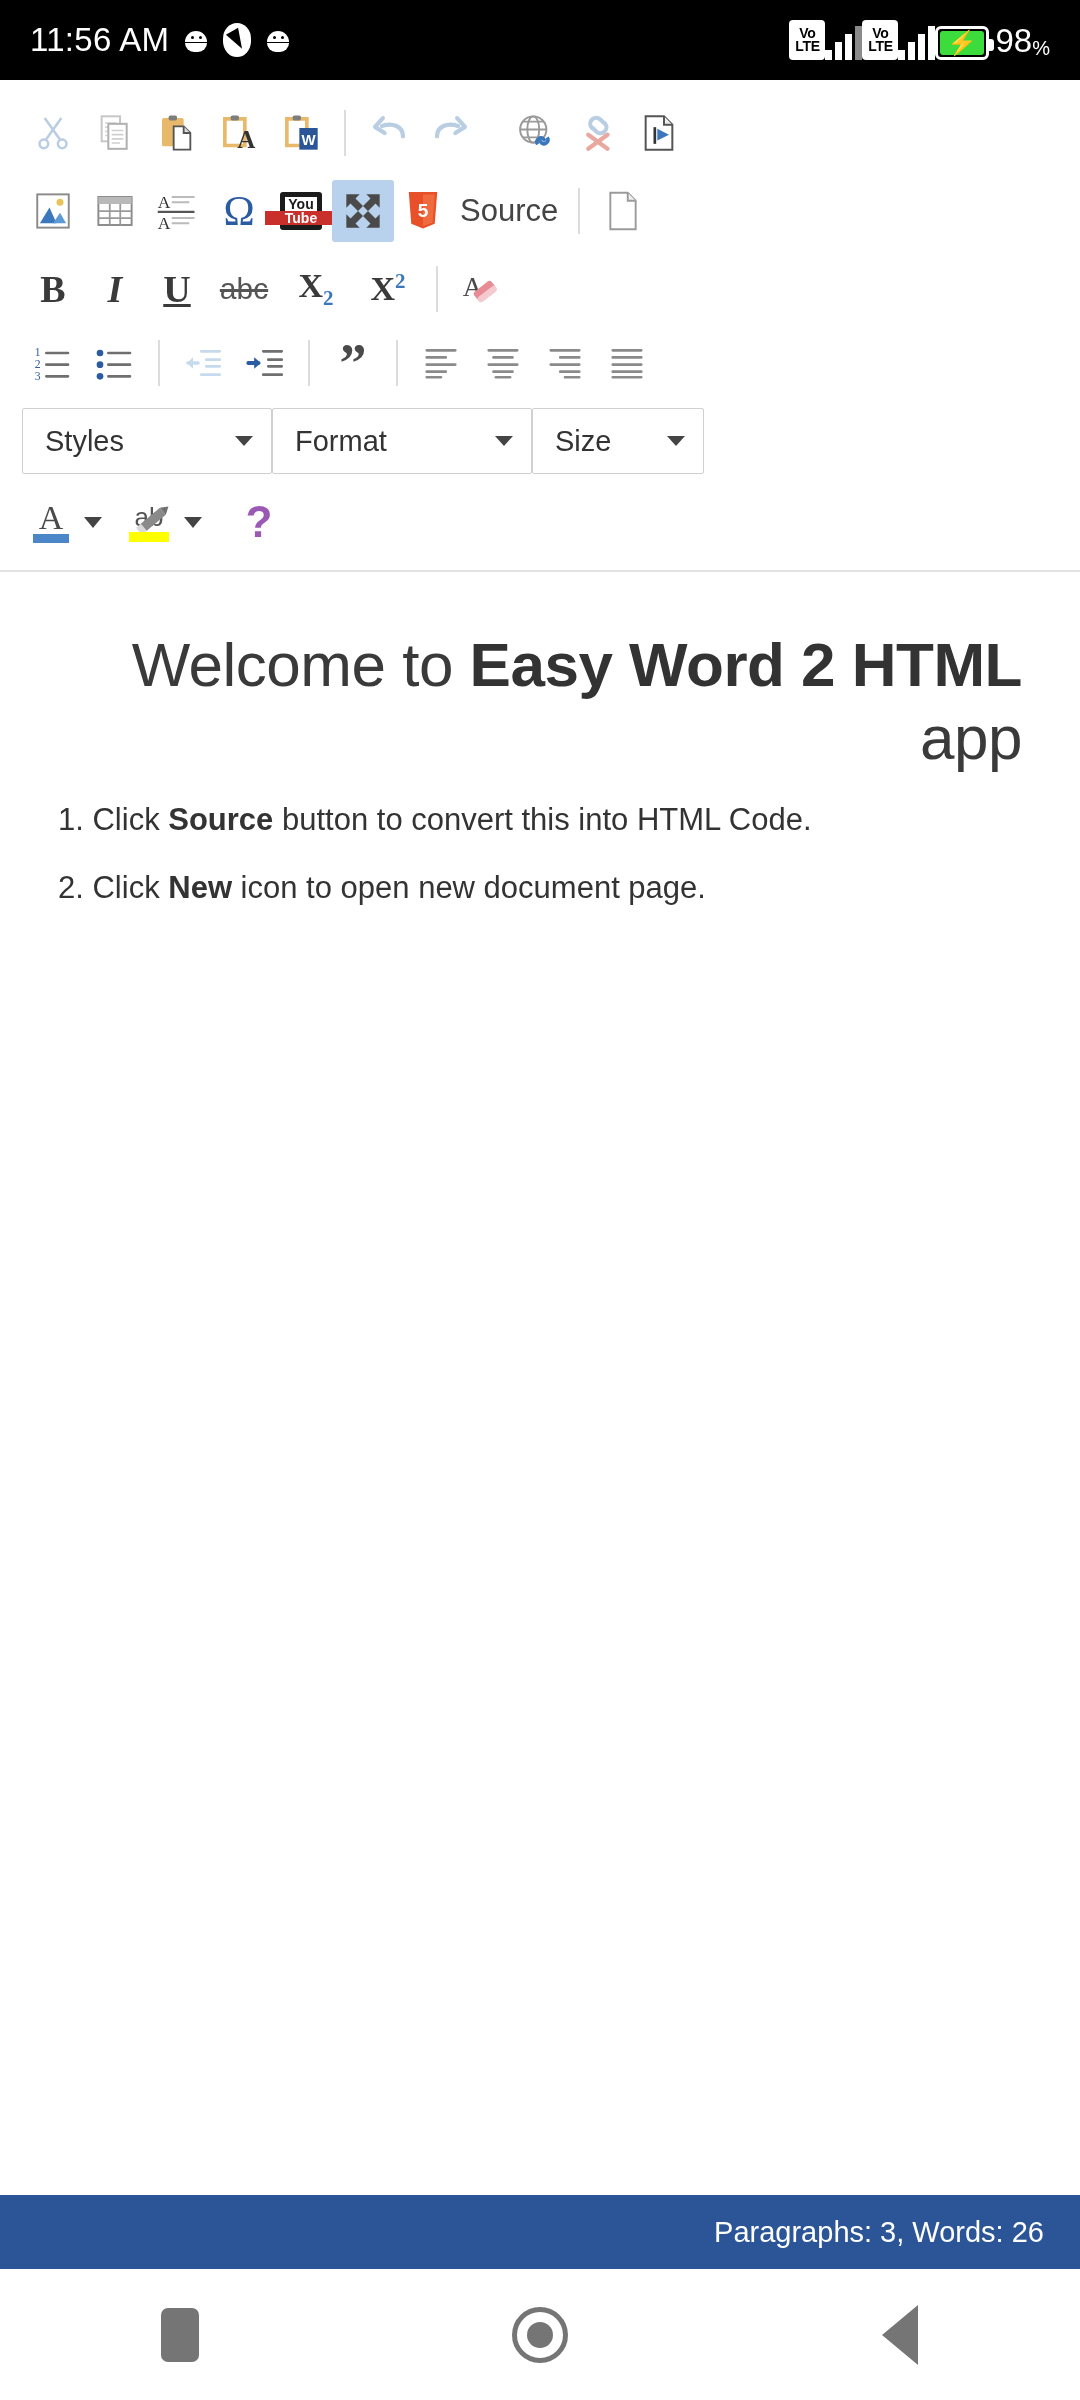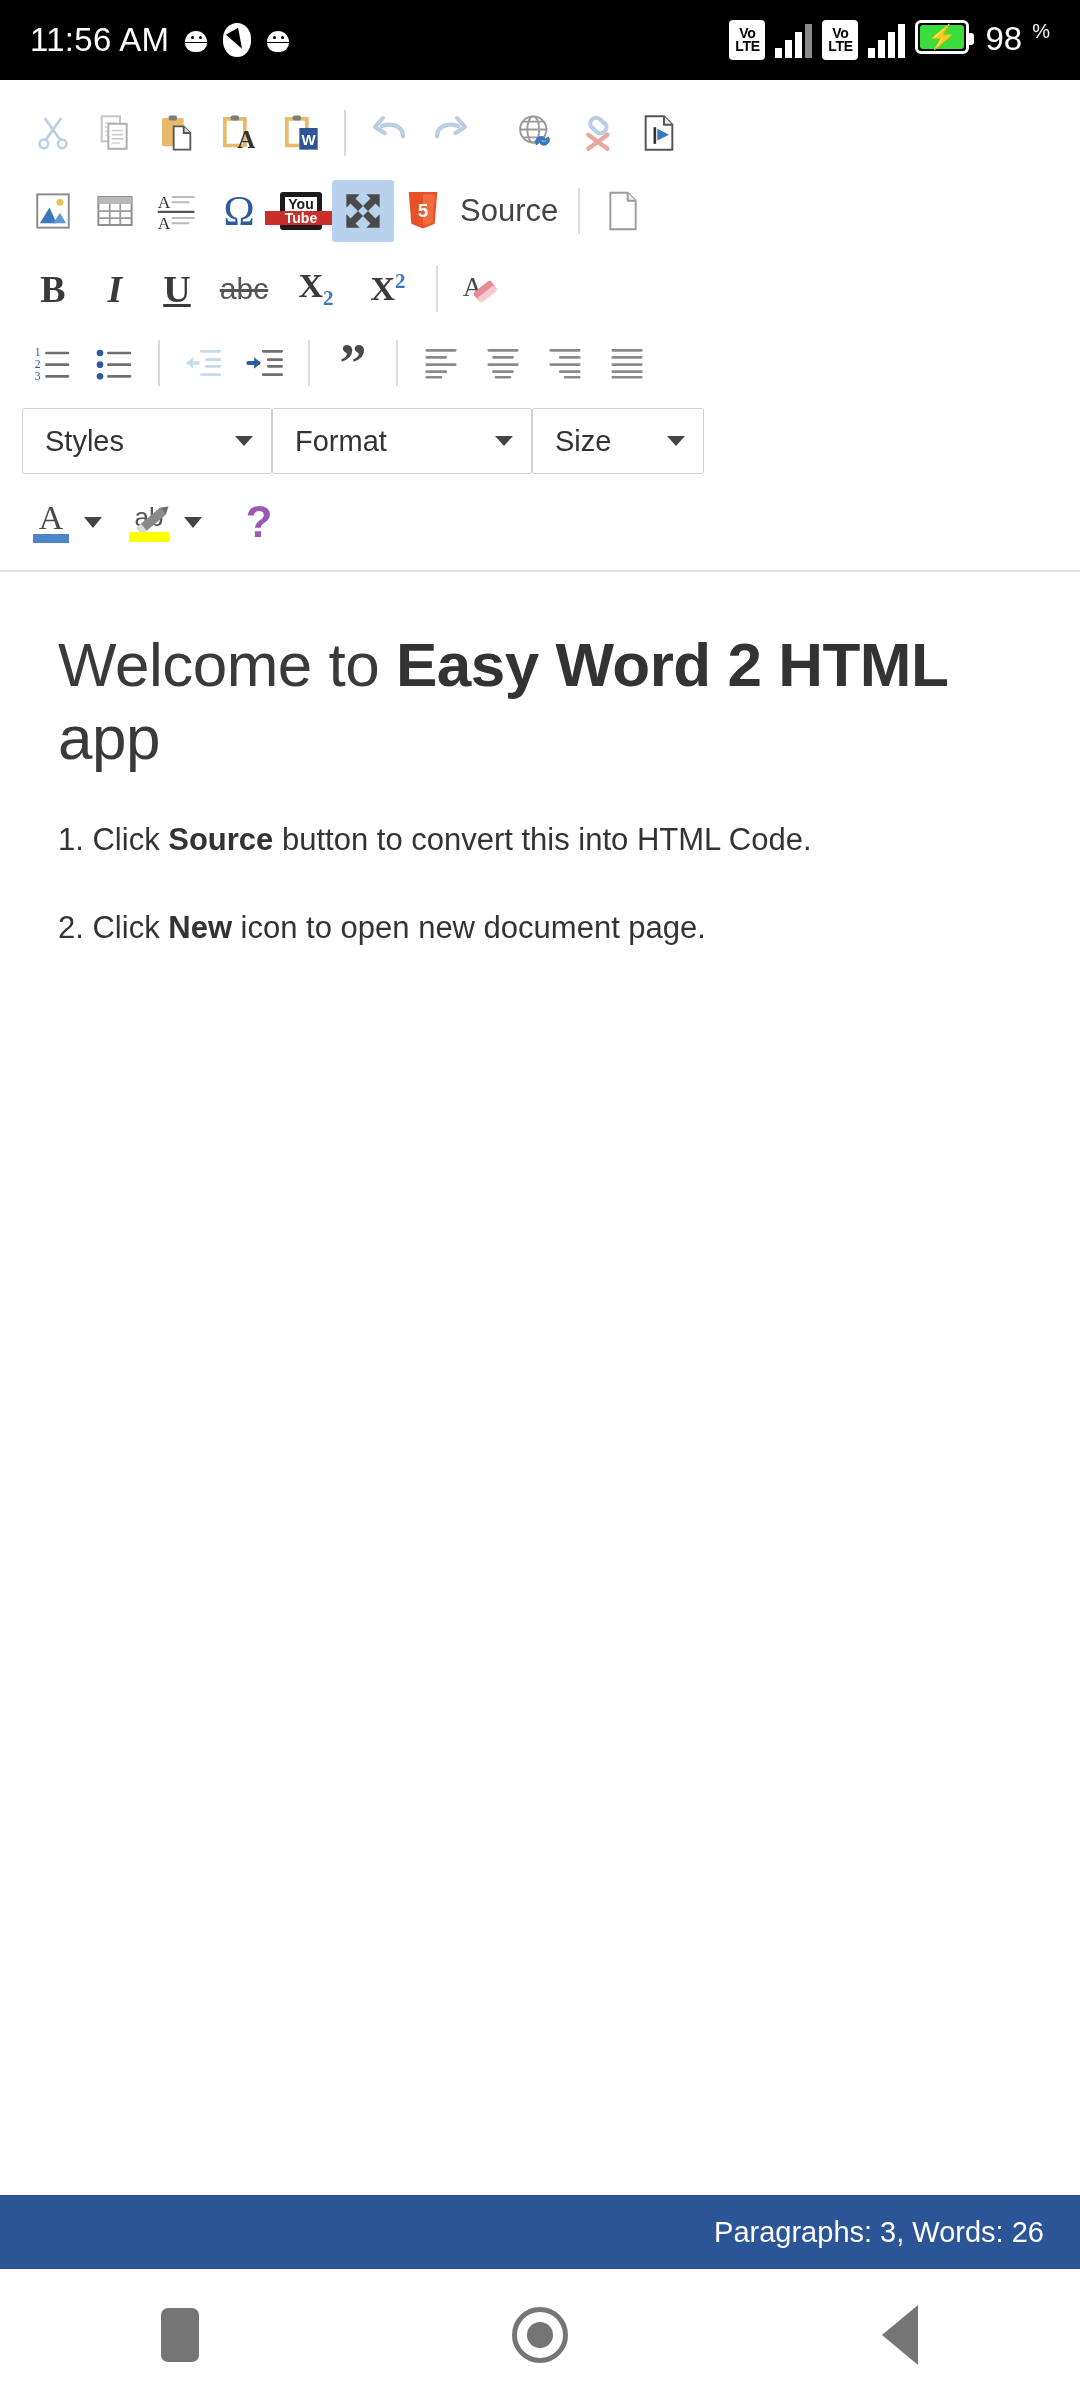--- a/index.html
+++ b/index.html
@@ -13,21 +13,21 @@
   
   #status-bar {
     height: 80px; width: 100%;
     background: #000000;
     display: flex; align-items: center;
     padding: 0 30px;
     color: #ffffff;
   }
   #status-left { display: flex; align-items: center; gap: 14px; }
   #status-clock { font-size: 33px; letter-spacing: .3px; font-weight: 400; }
-  #status-right { margin-left: auto; display: flex; align-items: flex-start; gap: 10px; }
+  #status-right { margin-left: auto; display: flex; align-items: flex-end; gap: 0; }
 
   .andro-icon { width: 26px; height: 26px; position: relative; display:inline-block; }
   .andro-icon .head {
     position: absolute; left: 2px; top: 4px; width: 22px; height: 11px;
     background: #fff; border-radius: 11px 11px 0 0;
   }
   .andro-icon .body {
     position: absolute; left: 2px; top: 16px; width: 22px; height: 9px;
     background: #fff; border-radius: 0 0 11px 11px;
   }
@@ -98,24 +98,25 @@
   }
   .tb-select .lbl { white-space:nowrap; }
 
   #toolbar-divider { height: 2px; background:#e2e2e2; width:100%; margin-top: 10px; }
 
   
   #doc-area { background:#fff; padding: 48px 58px 0 58px; height: 1590px; }
   #doc-heading {
     font-size: 62px; line-height: 1.18; color: #3a3a3a; font-weight: 400;
     letter-spacing: -0.5px;
+    text-align: right;
   }
   #doc-heading b { font-weight: 700; color:#333; }
   .doc-para {
-    font-size: 31px; color: #333; margin-top: 44px; line-height: 1.4;
+    font-size: 31px; color: #333; margin-top: 24px; line-height: 1.4;
   }
   .doc-para:first-of-type { margin-top: 56px; }
   .doc-para b { font-weight: 700; }
 
   
   #editor-status {
     position: absolute; left:0; right:0; top: 2195px;
     height: 74px; background: #2b5597;
     display:flex; align-items:center; justify-content:flex-end;
     padding-right: 36px;

